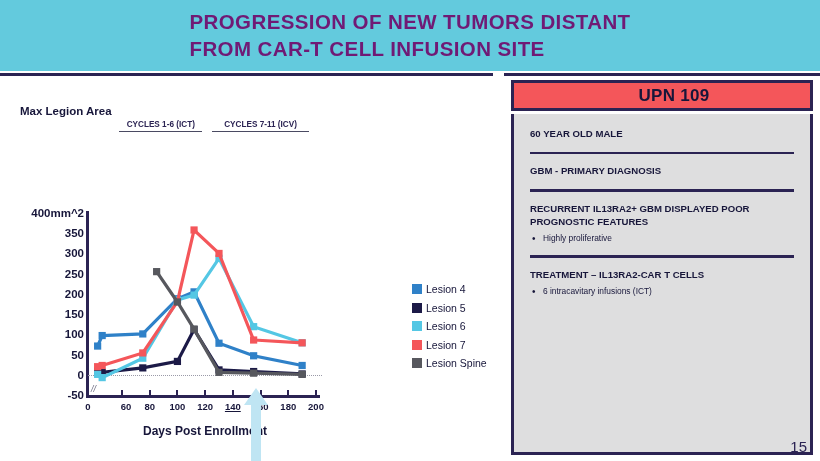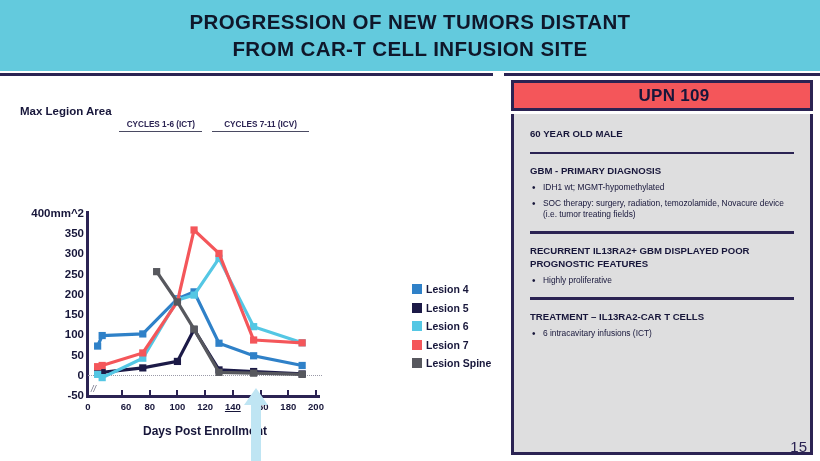--- a/index.html
+++ b/index.html
@@ -13,23 +13,23 @@
     position: relative;
   }
 
   
   #title-banner {
     position:absolute; left:0; top:0; width:820px; height:71px;
     background:#63cadd;
     display:flex; align-items:center; justify-content:center;
   }
   #title-banner .title-text {
-    text-align:center;
+    text-align:left;
     font-size:20.5px; font-weight:bold; letter-spacing:.4px;
-    color:#0f172a; line-height:1.28;
+    color:#701a75; line-height:1.28;
   }
 
   
   #chart-panel {
     position:absolute; left:0; top:73px; width:493px; height:388px;
     border-top:3px solid #2b2353;
     background:#ffffff;
   }
   #chart-ylabel {
     position:absolute; left:20px; top:29px;
@@ -64,21 +64,21 @@
 
   #xaxis-title {
     position:absolute; font-size:12px; font-weight:bold; color:#17163a;
     text-align:center; width:100%; left:0;
   }
 
   
   #legend { position:absolute; left:412px; top:207px; }
   .legend-row { display:flex; align-items:center; margin-bottom:6.5px; }
   .legend-swatch { width:10px; height:10px; margin-right:4px; flex:0 0 auto; }
-  .legend-label { font-size:10.5px; font-weight:bold; color:#17163a; white-space:nowrap; }
+  .legend-label { font-size:10.5px; font-weight:normal; color:#17163a; white-space:nowrap; }
   #callout-arrow {
     position:absolute; left:242px; top:312px; width:28px; height:82px;
   }
 
   
   #info-panel {
     position:absolute; left:504px; top:73px; width:316px; height:388px;
     border-top:3px solid #2b2353;
   }
   #upn-header {
@@ -263,24 +263,20 @@
 <div id="info-panel">
   <div id="upn-header" style="background: rgb(244, 86, 90); padding-left: 24px;">
     <span class="upn-text">UPN 109</span>
   </div>
   <div id="info-body">
     <div class="info-heading">60 YEAR OLD MALE</div>
     <div id="info-sections">
         <div class="info-sep"></div>
         <div class="section-block">
           <div class="info-heading">GBM - PRIMARY DIAGNOSIS</div>
-          <ul class="info-bullets">
-            <li>IDH1 wt; MGMT-hypomethylated</li>
-            <li>SOC therapy: surgery, radiation, temozolamide, Novacure device  (i.e. tumor treating fields)</li>
-          </ul>
         </div>
         <div class="info-sep"></div>
         <div class="section-block">
           <div class="info-heading">RECURRENT IL13RA2+ GBM DISPLAYED POOR PROGNOSTIC FEATURES</div>
           <ul class="info-bullets">
             <li>Highly proliferative</li>
           </ul>
         </div>
         <div class="info-sep"></div>
         <div class="section-block">

